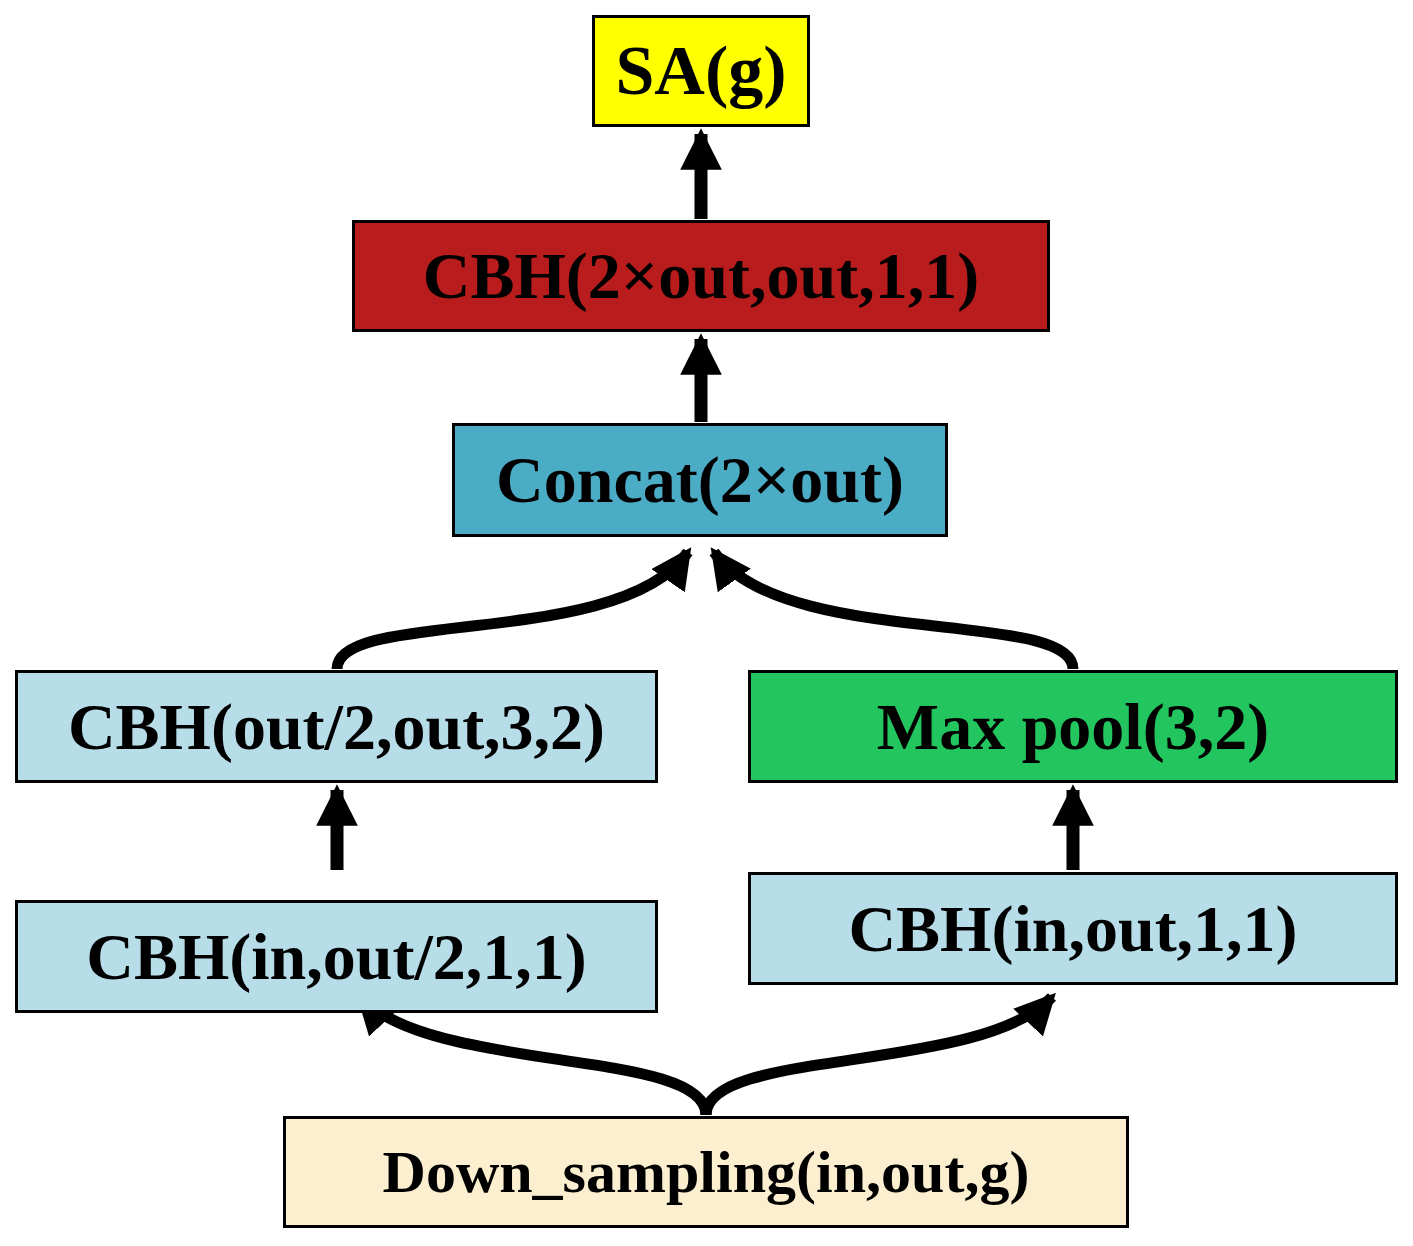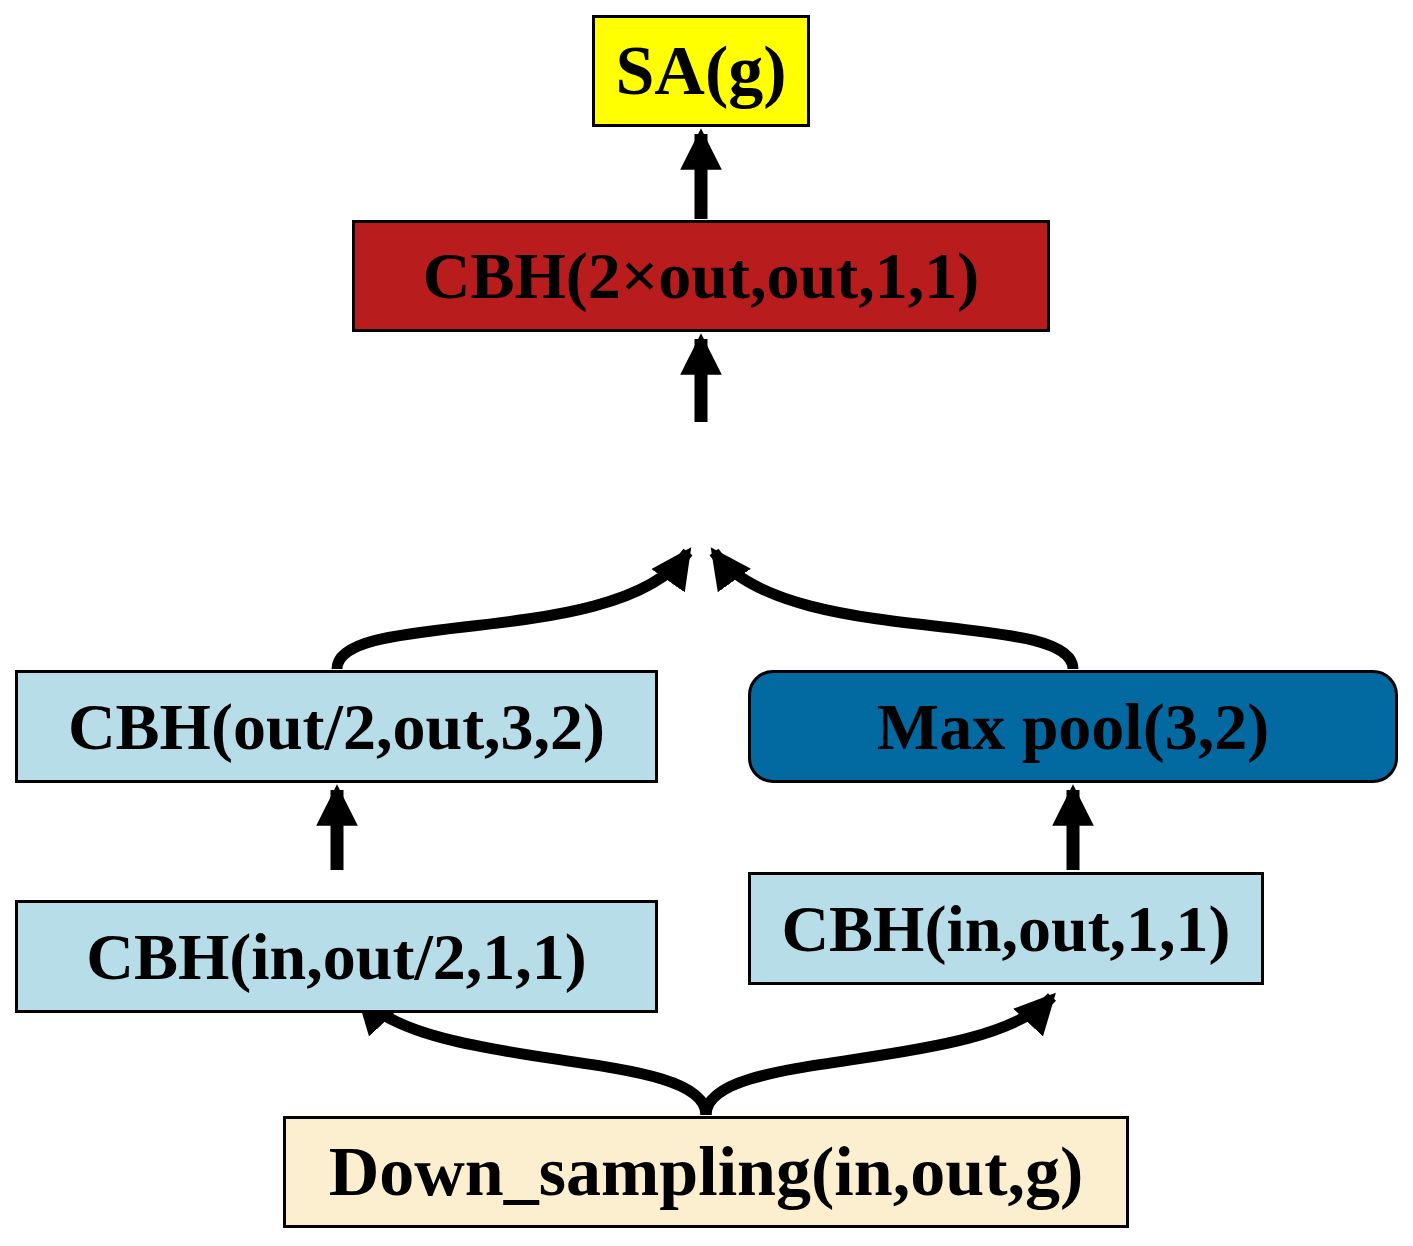--- a/index.html
+++ b/index.html
@@ -44,22 +44,22 @@
     line-height: 1;
     z-index: 2;
     white-space: nowrap;
   }
   .node-sa            { left: 592px;  top: 15px;   width: 218px; height: 112px; font-size: 70px; }
   .node-cbh-top       { left: 352px;  top: 220px;  width: 698px; height: 112px; }
   .node-concat        { left: 452px;  top: 423px;  width: 496px; height: 114px; }
   .node-cbh-mid-left  { left: 15px;   top: 670px;  width: 643px; height: 113px; }
   .node-max-pool      { left: 748px;  top: 670px;  width: 650px; height: 113px; }
   .node-cbh-low-left  { left: 15px;   top: 900px;  width: 643px; height: 113px; }
-  .node-cbh-low-right { left: 748px;  top: 872px;  width: 516px; height: 113px; }
-  .node-down-sampling { left: 283px;  top: 1116px; width: 846px; height: 112px; font-size: 70px; }
+  .node-cbh-low-right { left: 748px;  top: 872px;  width: 650px; height: 113px; }
+  .node-down-sampling { left: 283px;  top: 1116px; width: 846px; height: 112px; font-size: 60px; }
 </style>
 </head>
 <body>
 
 <div class="canvas">
 
   <svg class="arrow-layer" viewBox="0 0 1413 1246" xmlns="http://www.w3.org/2000/svg">
     <defs>
       <marker id="ah" viewBox="0 0 10 10" refX="8.6" refY="5" markerWidth="3.2" markerHeight="3.2" orient="auto-start-reverse">
         <path d="M 0 0 L 10 5 L 0 10 z"></path>
@@ -82,26 +82,29 @@
   </svg>
 
   <div class="node node-sa" style="background-color: rgb(255, 255, 0);">
     <span>SA(g)</span>
   </div>
 
   <div class="node node-cbh-top" style="background-color: #b91c1c;">
     <span>CBH(2×out,out,1,1)</span>
   </div>
 
+  <div class="node node-concat" style="background-color: rgb(75, 172, 198);">
+    <span>Concat(2×out)</span>
+  </div>
 
   <div class="node node-cbh-mid-left" style="background-color: rgb(183, 221, 232);">
     <span>CBH(out/2,out,3,2)</span>
   </div>
 
-  <div class="node node-max-pool" style="background-color: #0369a1; border-radius: 25px;">
+  <div class="node node-max-pool" style="background-color: #22c55e;">
     <span>Max pool(3,2)</span>
   </div>
 
   <div class="node node-cbh-low-left" style="background-color: rgb(183, 221, 232);">
     <span>CBH(in,out/2,1,1)</span>
   </div>
 
   <div class="node node-cbh-low-right" style="background-color: rgb(183, 221, 232);">
     <span>CBH(in,out,1,1)</span>
   </div>

